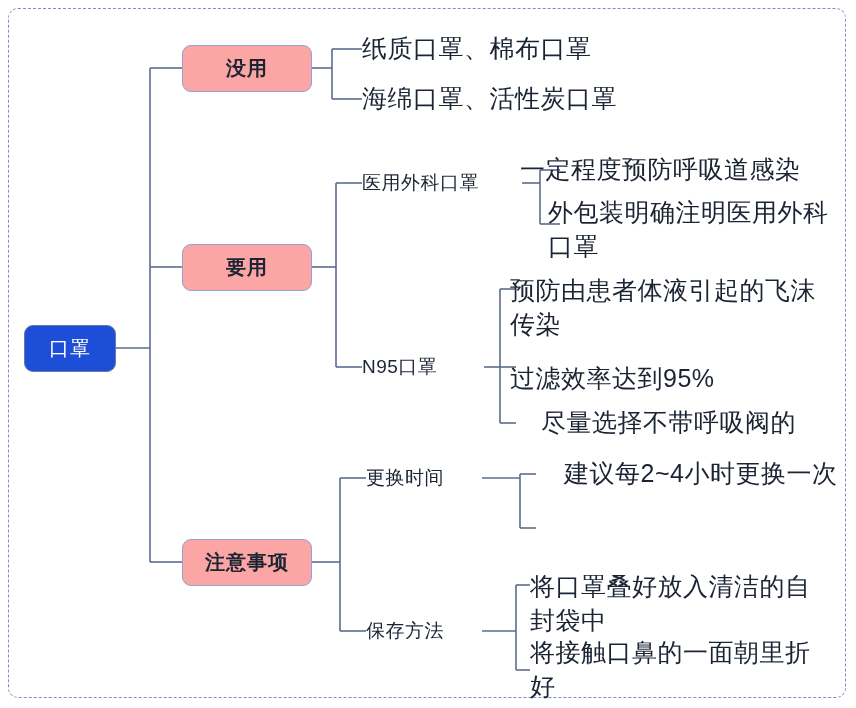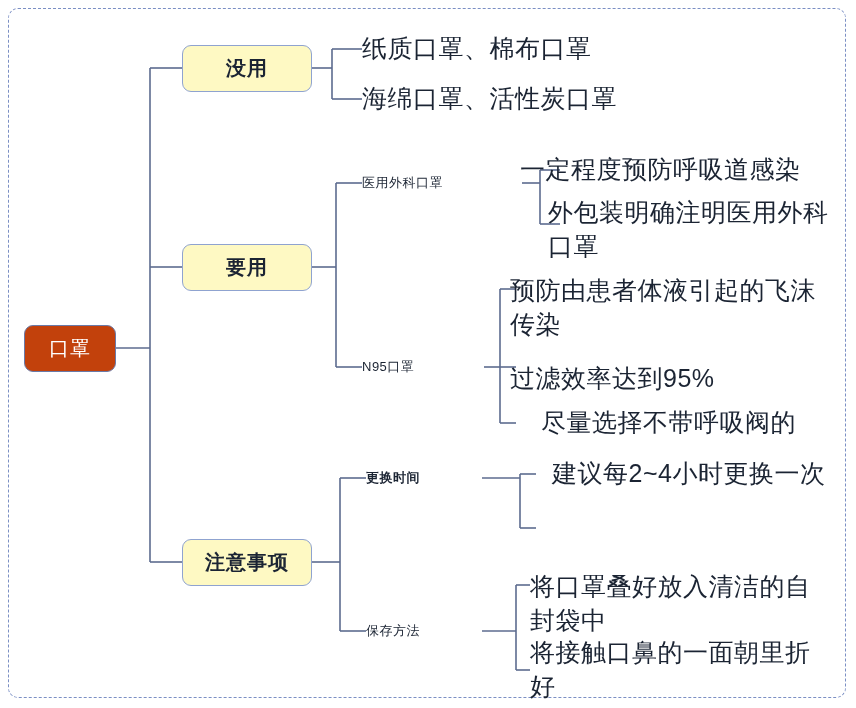--- a/index.html
+++ b/index.html
@@ -37,41 +37,41 @@
     height: 708px;
     pointer-events: none;
   }
   .node {
     position: absolute;
     box-sizing: border-box;
     display: flex;
     align-items: center;
   }
   .node-root {
-    background: #c2410c;
+    background: #1d4ed8;
     border: 1.5px solid #6a7aa8;
     border-radius: 9px;
     color: #ffffff;
     font-size: 20px;
     justify-content: center;
     letter-spacing: 1px;
   }
   .node-box {
-    background: #fef9c3;
+    background: #fca5a5;
     border: 1.5px solid #8fa3d0;
     border-radius: 9px;
     color: #1b2433;
     font-size: 20px;
     justify-content: center;
     font-weight: bold;
     letter-spacing: 1px;
   }
   .node-plain {
     color: #1b2433;
-    font-size: 13px;
+    font-size: 19px;
     justify-content: flex-start;
     line-height: 1.35;
     letter-spacing: 0.5px;
   }
   .node-leaf {
     color: #1b2433;
     font-size: 25px;
     justify-content: flex-start;
     line-height: 1.35;
     letter-spacing: 0.5px;
@@ -144,20 +144,20 @@
   <div class="node node-leaf" style="left:520px;top:155px;width:300px;height:30px;">一定程度预防呼吸道感染</div>
   <div class="node node-leaf" style="left:548px;top:196px;width:288px;height:56px;align-items:flex-start;">外包装明确注明医用外科口罩</div>
 
   <div class="node node-plain" style="left:362px;top:352px;width:122px;height:30px;">N95口罩</div>
   <div class="node node-leaf" style="left:510px;top:274px;width:310px;height:56px;align-items:flex-start;">预防由患者体液引起的飞沫传染</div>
   <div class="node node-leaf" style="left:510px;top:352px;width:230px;height:30px;margin-top:12px;">过滤效率达到95%</div>
   <div class="node node-leaf" style="left:510px;top:408px;width:260px;height:30px;margin-left:31px;">尽量选择不带呼吸阀的</div>
 
   <div class="node node-box" style="left:182px;top:539px;width:130px;height:47px;">注意事项</div>
 
-  <div class="node node-plain" style="left:366px;top:463px;width:116px;height:30px;font-weight:bold;">更换时间</div>
-  <div class="node node-leaf" style="left:552px;top:459px;width:290px;height:30px;">建议每2~4小时更换一次</div>
+  <div class="node node-plain" style="left:366px;top:463px;width:116px;height:30px;">更换时间</div>
+  <div class="node node-leaf" style="left:564px;top:459px;width:290px;height:30px;">建议每2~4小时更换一次</div>
 
   <div class="node node-plain" style="left:366px;top:616px;width:116px;height:30px;">保存方法</div>
   <div class="node node-leaf" style="left:530px;top:570px;width:300px;height:56px;align-items:flex-start;">将口罩叠好放入清洁的自封袋中</div>
   <div class="node node-leaf" style="left:530px;top:655px;width:300px;height:30px;">将接触口鼻的一面朝里折好</div>
 
 </div>
 
 </body></html>

